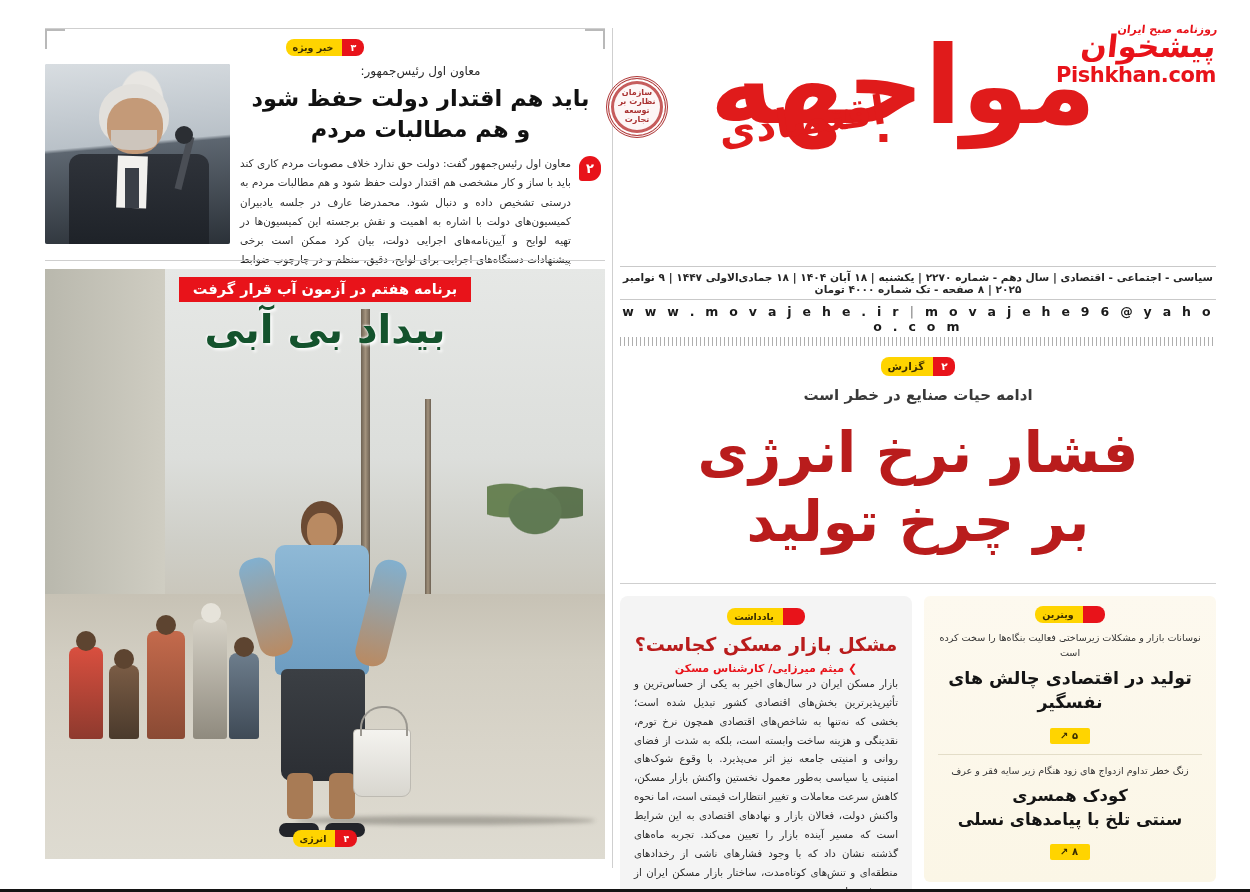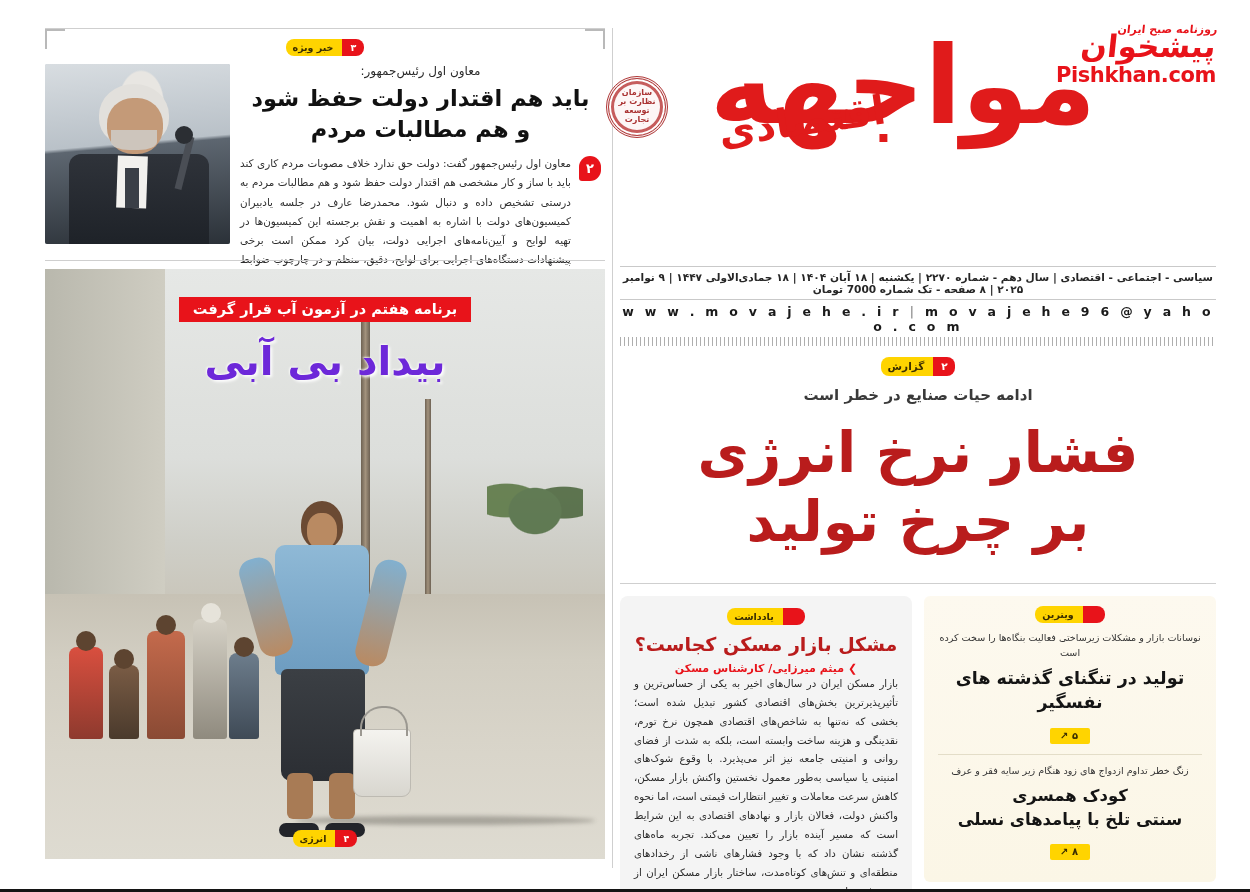--- a/index.html
+++ b/index.html
@@ -259,38 +259,38 @@
   .ph-kids .h {
     position: absolute; width: 20px; height: 20px; border-radius: 50%; background: #5d4430;
   }
   .ph-kids .h1 { left: 7px;  bottom: 88px; }
   .ph-kids .h2 { left: 45px; bottom: 70px; }
   .ph-kids .h3 { left: 87px; bottom: 104px; }
   .ph-kids .h4 { left: 132px; bottom: 116px; background:#e6e3da; }
   .ph-kids .h5 { left: 165px; bottom: 82px; }
 
   .photo-overlay {
-    position: absolute; left: 0; right: 0; top: 28px;
+    position: absolute; left: 0; right: 0; top: 8px;
     text-align: center;
     z-index: 5;
   }
   .photo-kicker {
     display: inline-block;
     background: #e8131a;
     color: #fff;
     font-size: 14.5px;
     font-weight: bold;
     padding: 4px 14px 5px;
     letter-spacing: -0.2px;
   }
   .photo-headline {
-    margin-top: 16px;
+    margin-top: 4px;
     font-size: 40px;
     font-weight: bold;
-    color: #6d28d9;
+    color: #14532d;
     letter-spacing: -1px;
     text-shadow: 2px 2px 3px rgba(255,255,255,.95), -1px -1px 2px rgba(255,255,255,.8);
   }
   .photo-tag {
     position: absolute; bottom: 12px; left: 0; right: 0; text-align: center; z-index: 6;
   }
 
   
   .v-divider {
     position: absolute;
@@ -560,21 +560,21 @@
       </div>
       <div class="brandmark">
         <div class="brand-fa">
           <span class="tiny">روزنامه صبح ایران</span>
           <span>پیشخوان</span>
         </div>
         <div class="brand-en">Pishkhan.com</div>
       </div>
     </div>
 
-    <div class="mast-meta">سیاسی - اجتماعی - اقتصادی | سال دهم - شماره ۲۲۷۰ | یکشنبه | ۱۸ آبان ۱۴۰۴ | ۱۸ جمادی‌الاولی ۱۴۴۷ | ۹ نوامبر ۲۰۲۵ | ۸ صفحه - تک شماره 7000 تومان</div>
+    <div class="mast-meta">سیاسی - اجتماعی - اقتصادی | سال دهم - شماره ۲۲۷۰ | یکشنبه | ۱۸ آبان ۱۴۰۴ | ۱۸ جمادی‌الاولی ۱۴۴۷ | ۹ نوامبر ۲۰۲۵ | ۸ صفحه - تک شماره ۴۰۰۰ تومان</div>
 
     <div class="mast-web">
       <span>w w w . m o v a j e h e . i r</span>
       <span class="pipe">|</span>
       <span>m o v a j e h e 9 6 @ y a h o o . c o m</span>
     </div>
     <div class="mini-rule"></div>
 
     <div class="main-story">
       <div class="tag-row">
@@ -597,21 +597,21 @@
         <div class="card-soft">
           <div class="card-tagrow">
             <span class="tag small">
               <span class="tag-label">ویترین</span>
               <span class="tag-num"></span>
             </span>
           </div>
 
           <div>
             <div class="card-kicker">نوسانات بازار و مشکلات زیرساختی فعالیت بنگاه‌ها را سخت کرده است</div>
-            <div class="card-title">تولید در تنگنای گذشته های نفسگیر</div>
+            <div class="card-title">تولید در اقتصادی چالش های نفسگیر</div>
             <div class="card-pagerow">
               <span class="pagelink">
                 <span>۵</span>
                 <span>↗</span>
               </span>
             </div>
           </div>
 
           <div class="divider-soft"></div>
 

